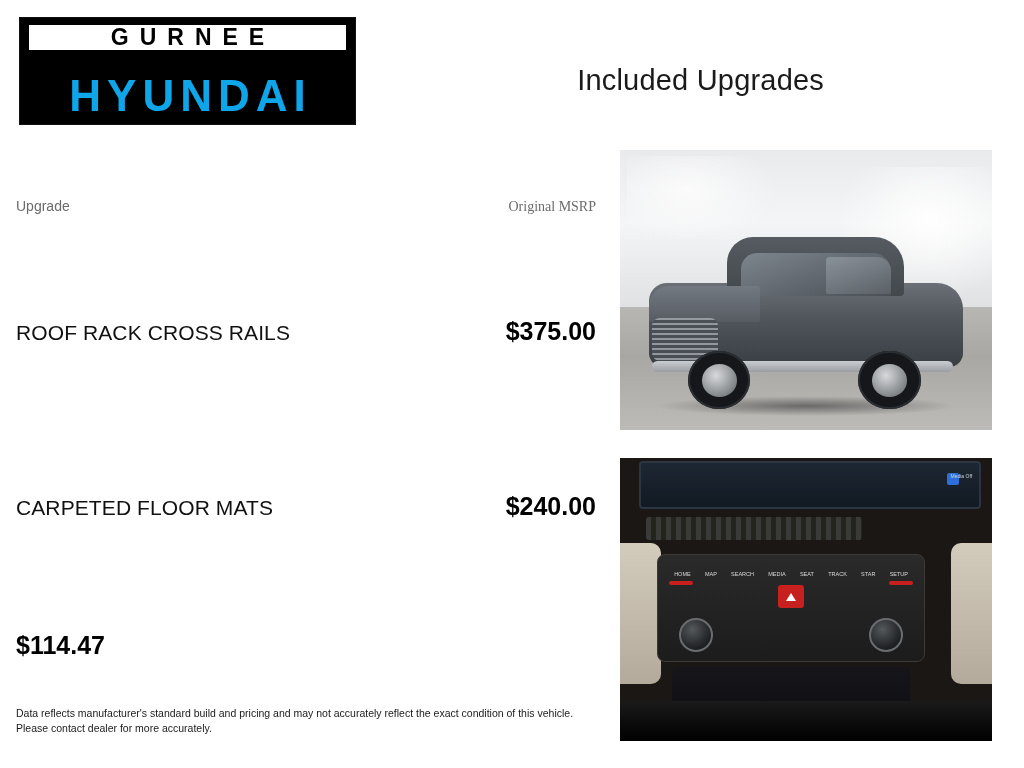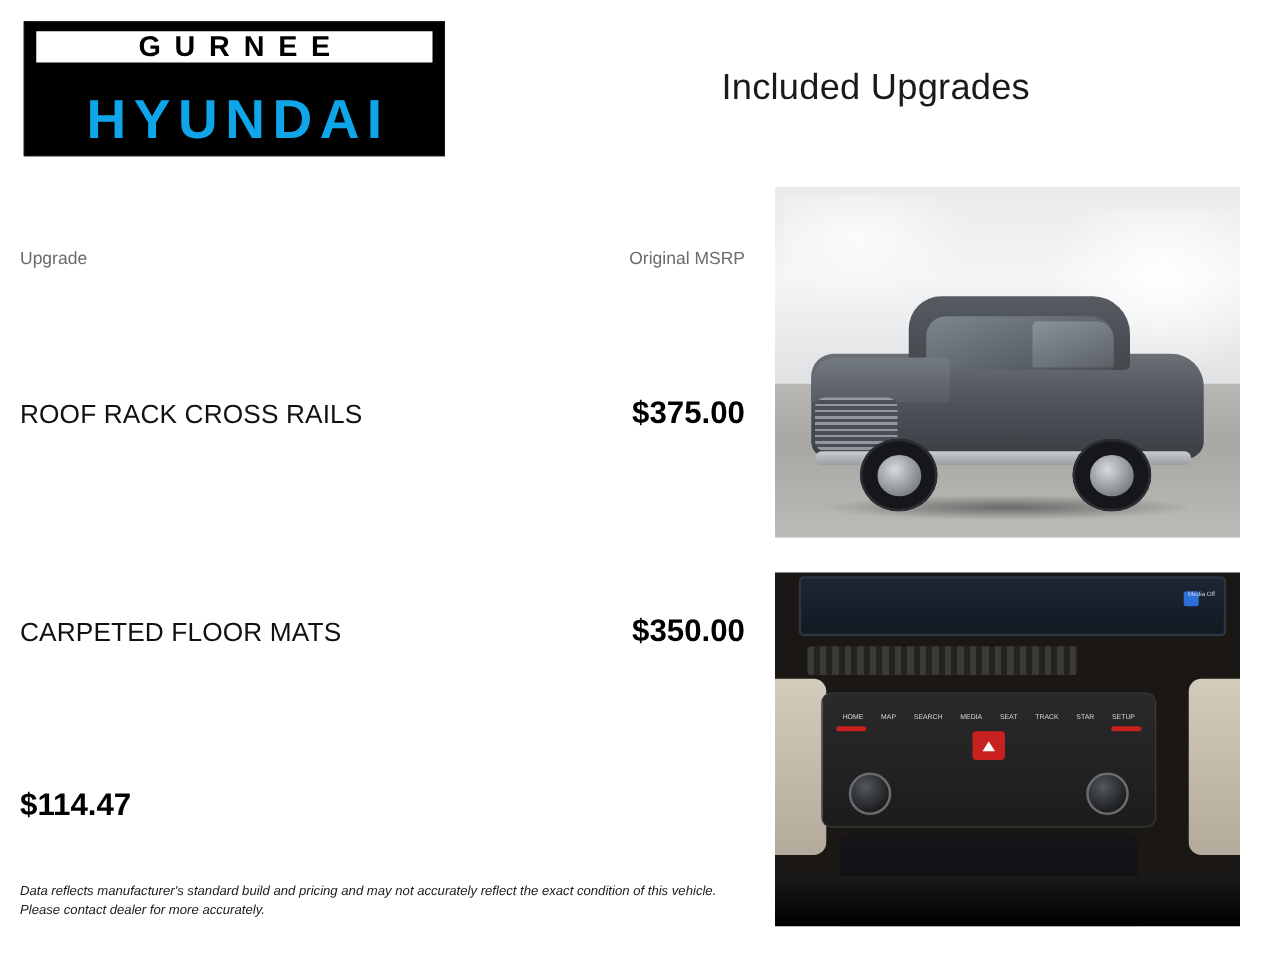--- a/index.html
+++ b/index.html
@@ -67,21 +67,21 @@
     letter-spacing: 6px;
     text-indent: 6px;
     line-height: 1;
     margin-top: 24px;
   }
 
   
   .page-title {
     position: absolute;
     right: 32px;
-    top: 54px;
+    top: 64px;
     font-size: 29px;
     color: #1a1a1a;
     font-weight: normal;
     letter-spacing: 0.2px;
   }
 
   
   .table-area {
     position: absolute;
     left: 16px;
@@ -90,21 +90,21 @@
   }
   .table-head {
     display: flex;
     justify-content: space-between;
     align-items: baseline;
     font-size: 14px;
     color: #6b6b6b;
     padding-bottom: 4px;
   }
   .col-upgrade { text-align: left; margin-top: 48px; }
-  .col-msrp { text-align: right; }
+  .col-msrp { text-align: right; font-family: Liberation Serif, serif; }
 
   .rows { margin-top: 62px; }
   .row {
     display: flex;
     justify-content: space-between;
     align-items: baseline;
     height: 175px;
   }
   .row-name {
     font-size: 21px;
@@ -118,21 +118,20 @@
     color: #000000;
   }
 
   
   .disclaimer {
     position: absolute;
     left: 16px;
     top: 706px;
     width: 590px;
     font-size: 10.5px;
-    font-style: italic;
     color: #1a1a1a;
     line-height: 1.45;
   }
 
   
   .photo {
     position: absolute;
     left: 620px;
     width: 372px;
     overflow: hidden;
@@ -371,21 +370,21 @@
       <div class="col-msrp">Original MSRP</div>
     </div>
 
     <div class="rows">
       <div class="row">
         <div class="row-name">ROOF RACK CROSS RAILS</div>
         <div class="row-price">$375.00</div>
       </div>
       <div class="row">
         <div class="row-name">CARPETED FLOOR MATS</div>
-        <div class="row-price">$350.00</div>
+        <div class="row-price">$240.00</div>
       </div>
       <div class="row">
         <div class="row-price">$114.47</div>
       </div>
     </div>
   </div>
 
   <div class="disclaimer">
     <div>Data reflects manufacturer's standard build and pricing and may not accurately reflect the exact condition of this vehicle.</div>
     <div>Please contact dealer for more accurately.</div>

